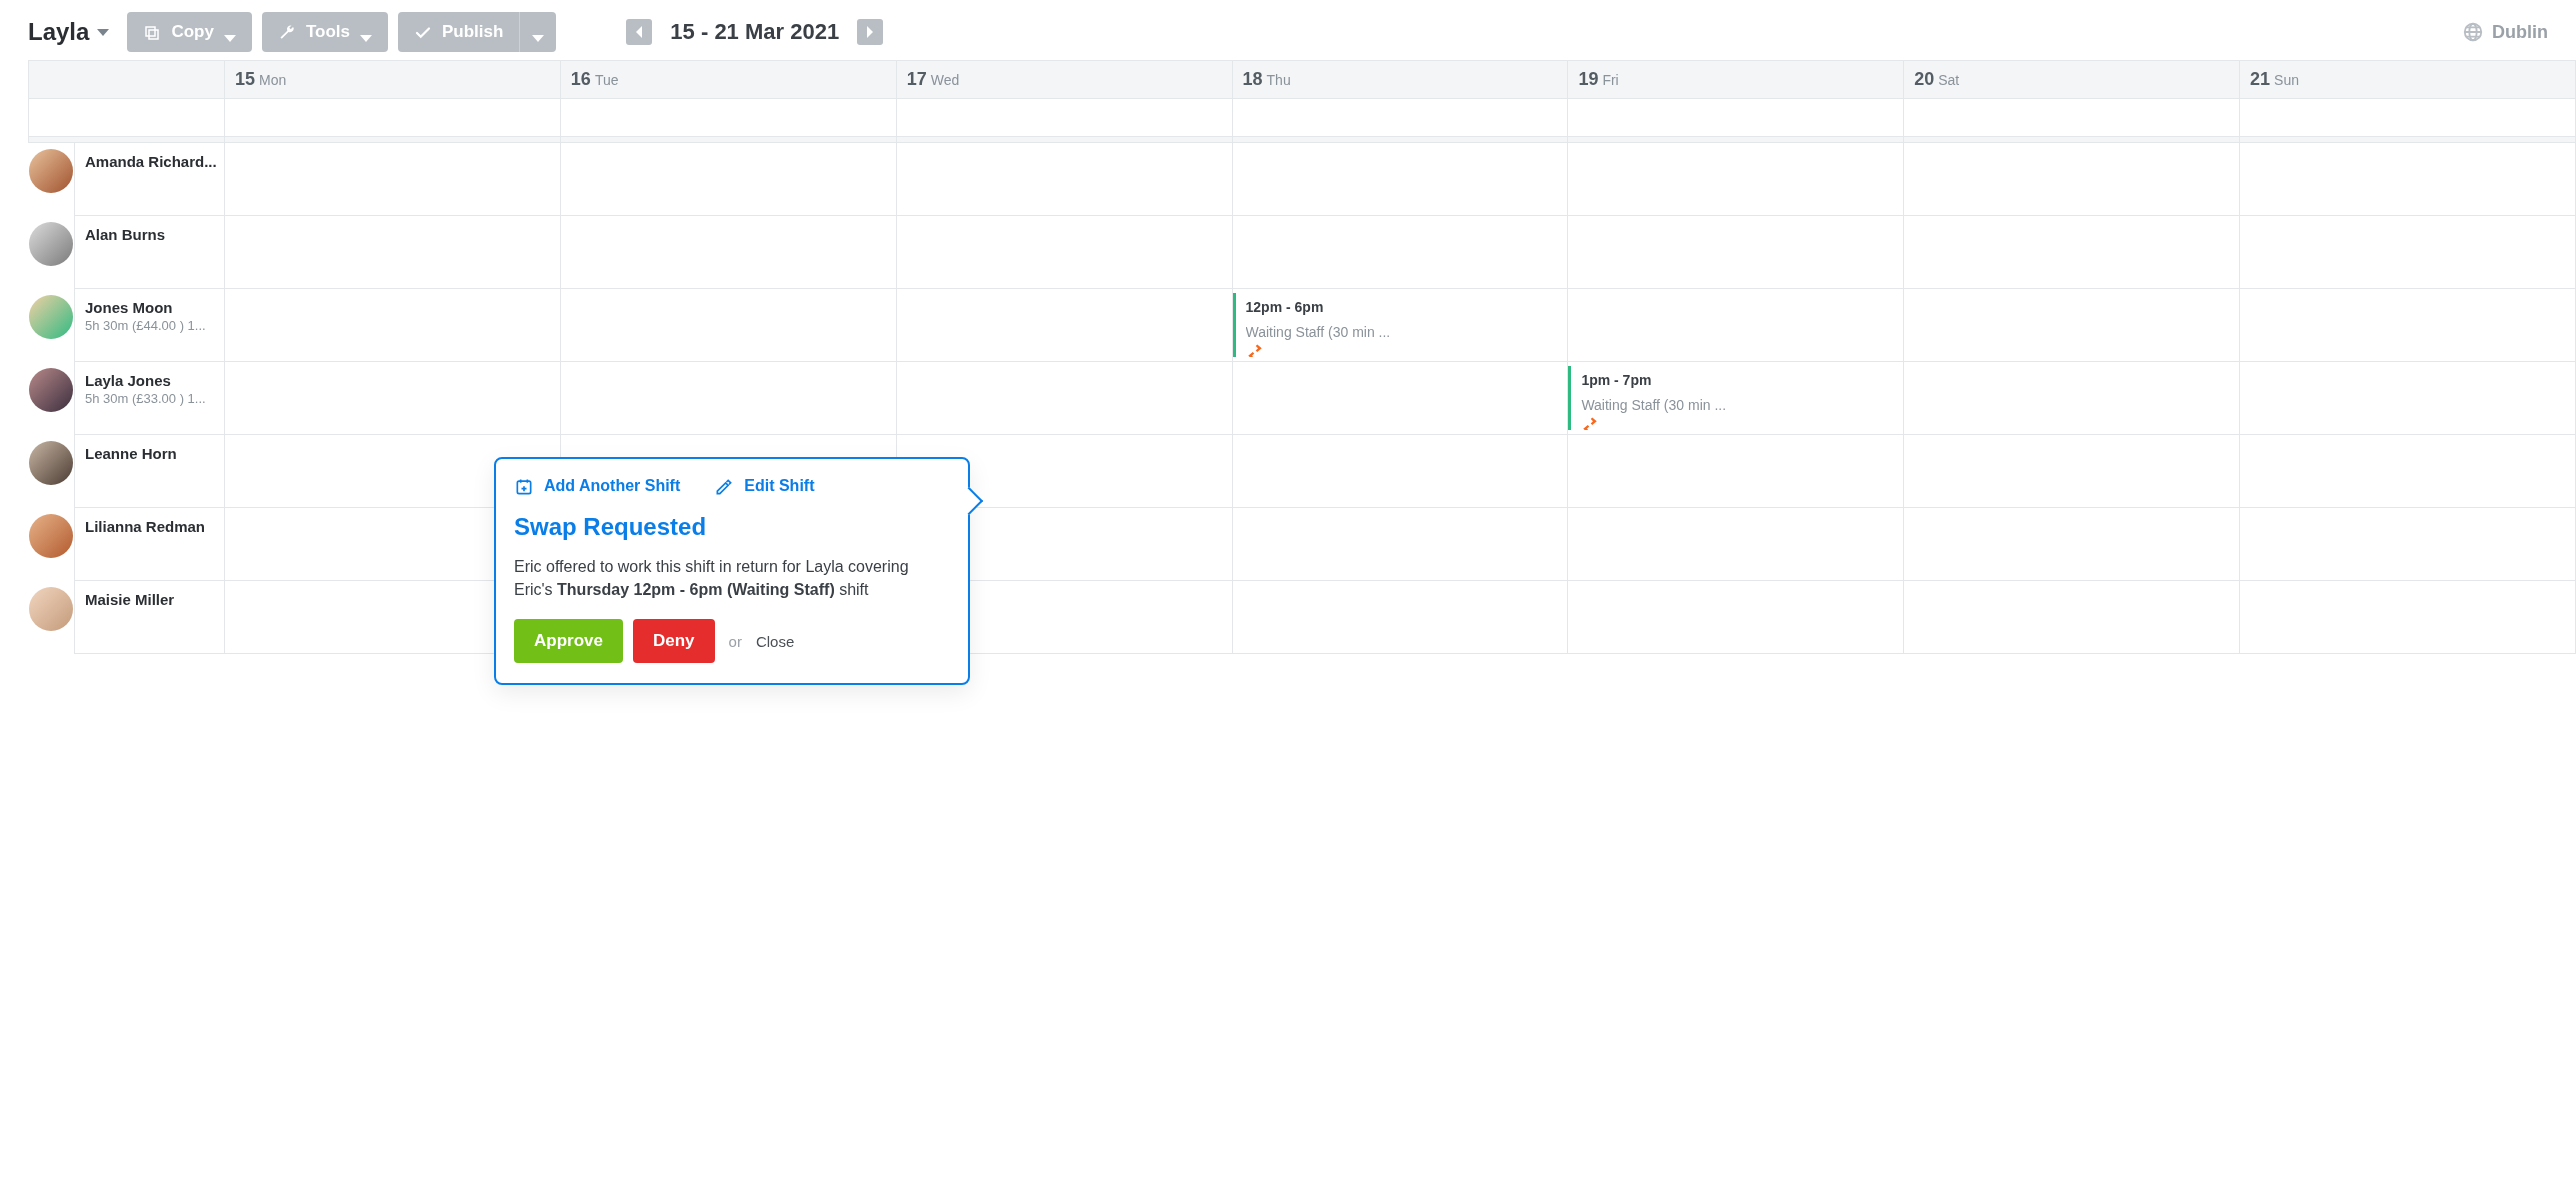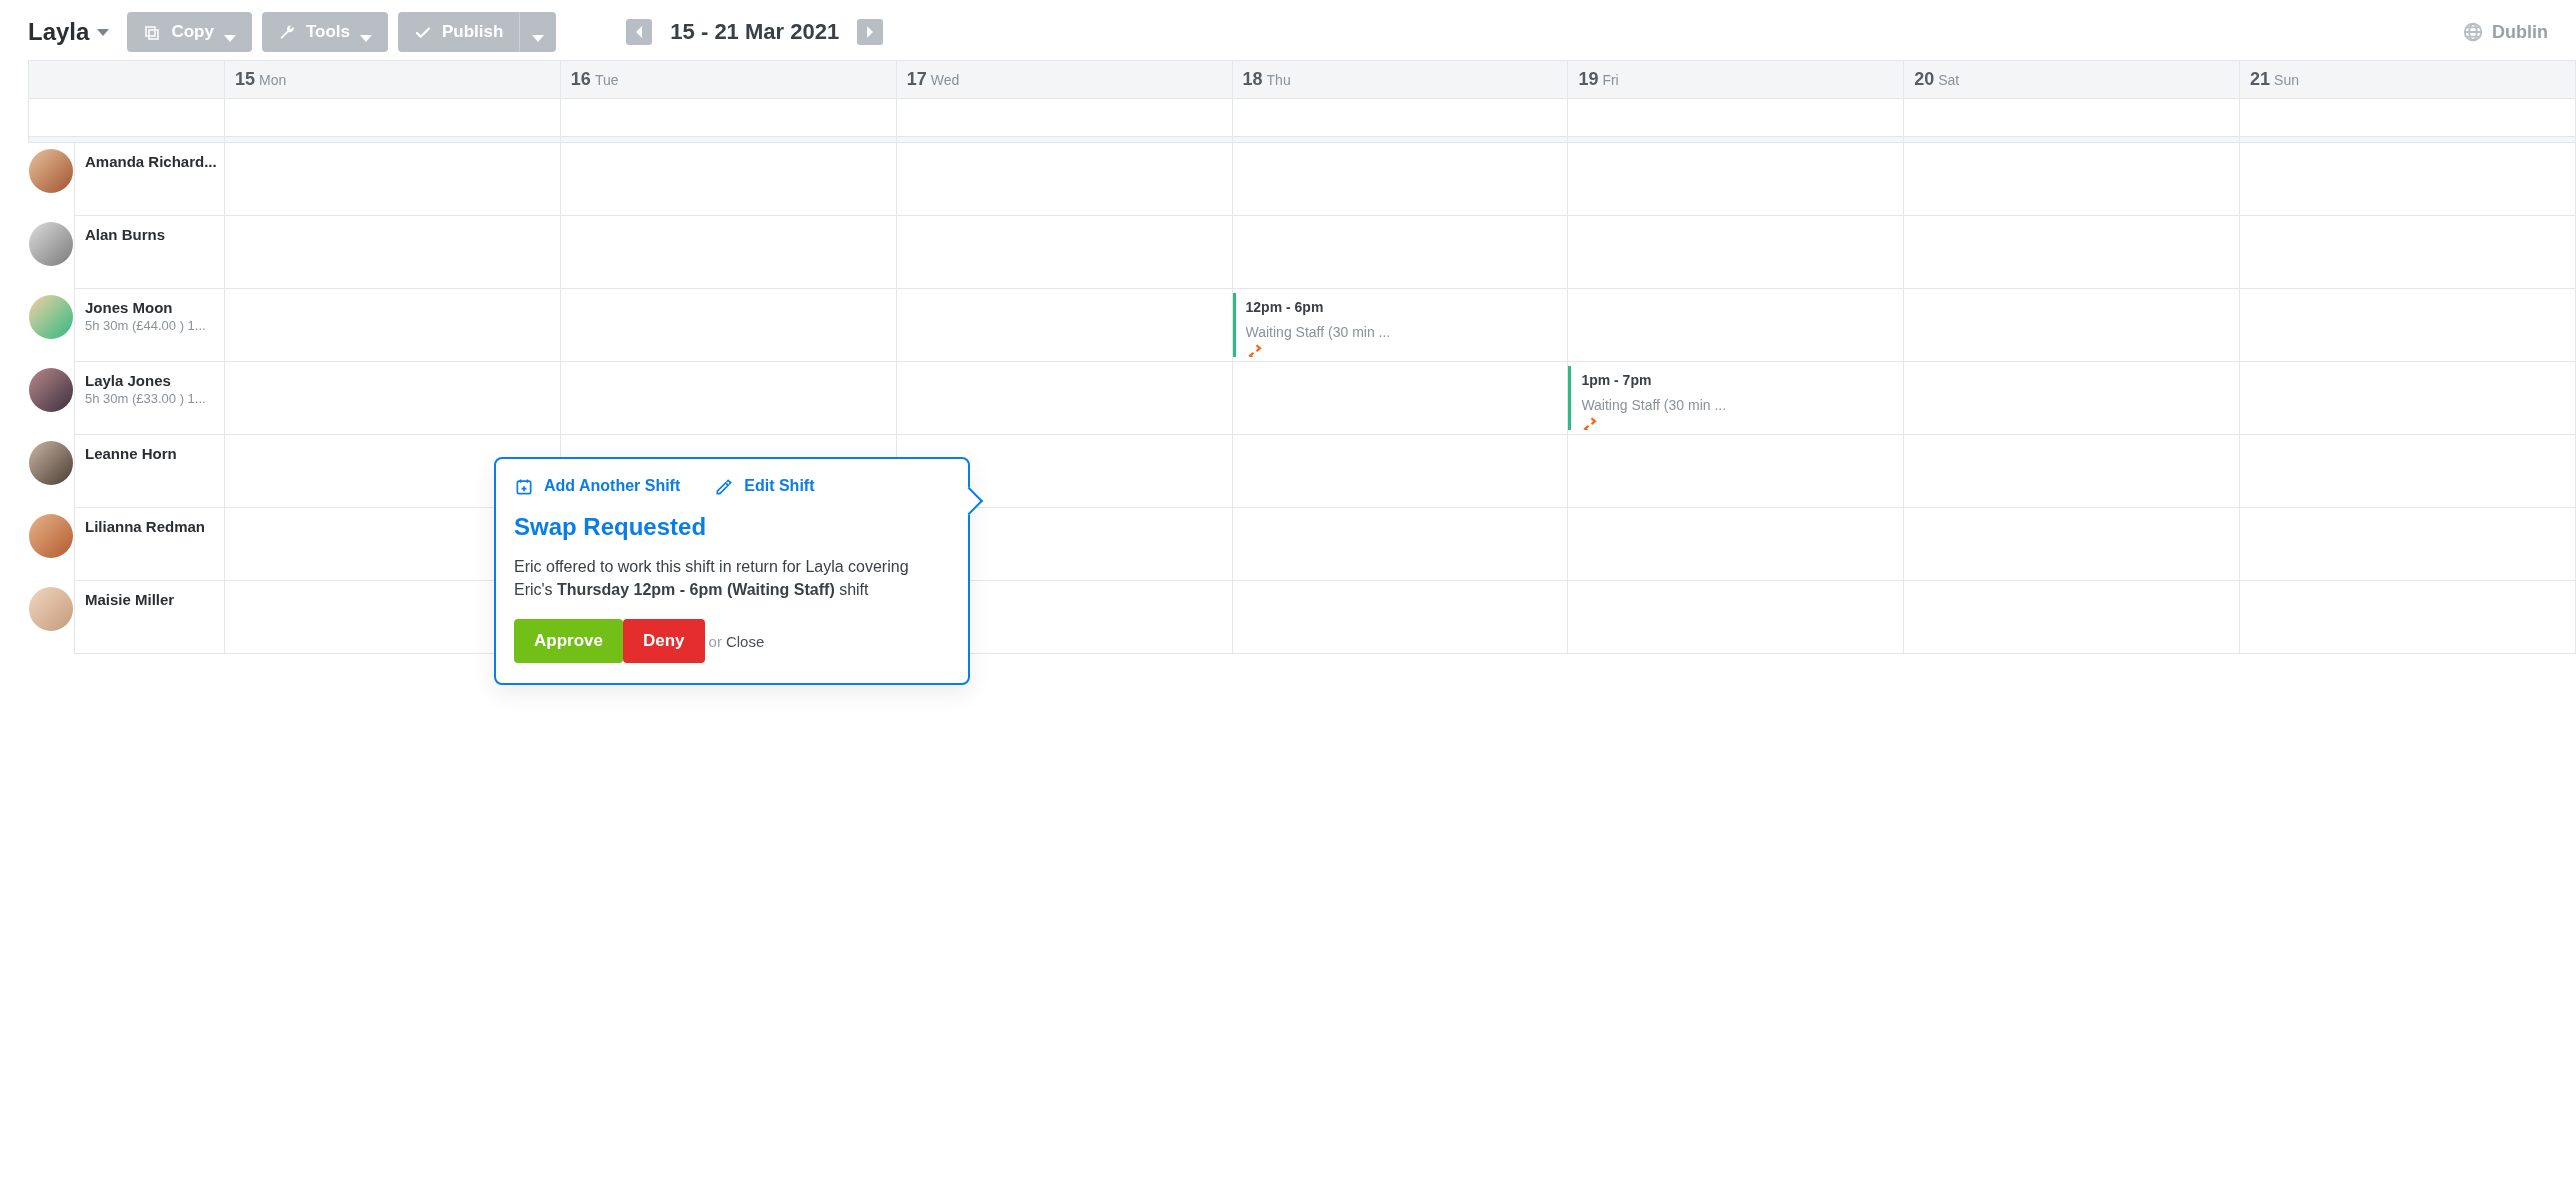--- a/index.html
+++ b/index.html
@@ -155,21 +155,21 @@
   }
   .popover-actions { display: flex; gap: 34px; margin-bottom: 16px;}
   .popover-action {
     display: inline-flex; gap: 10px;
     color: #0a7ee8; font-size: 16px; font-weight: 700; cursor: pointer;
   }
   .popover-action svg { stroke: #0a7ee8; fill: none; stroke-width: 2;}
   .popover-title { color: #0a7ee8; font-size: 24px; font-weight: 800; margin-bottom: 14px;}
   .popover-body { font-size: 16px; color: #3a4046; line-height: 1.45; margin-bottom: 18px;}
   .popover-body b { font-weight: 700; }
-  .popover-buttons { display: flex; align-items: center; gap: 0;}
+  .popover-buttons { display: flex; align-items: center; gap: 10px;}
   .pbtn {
     border: none; border-radius: 4px; color: #fff;
     font-size: 17px; font-weight: 700; padding: 12px 20px; cursor: pointer;
   }
   .pbtn-approve { background: #72bf18; }
   .pbtn-deny    { background: #e52d2d; }
   .or-text { color: #9aa1a8; font-size: 15px; margin: 0 4px;}
   .close-link { color: #4a5056; font-size: 15px; cursor: pointer;}
 
   

